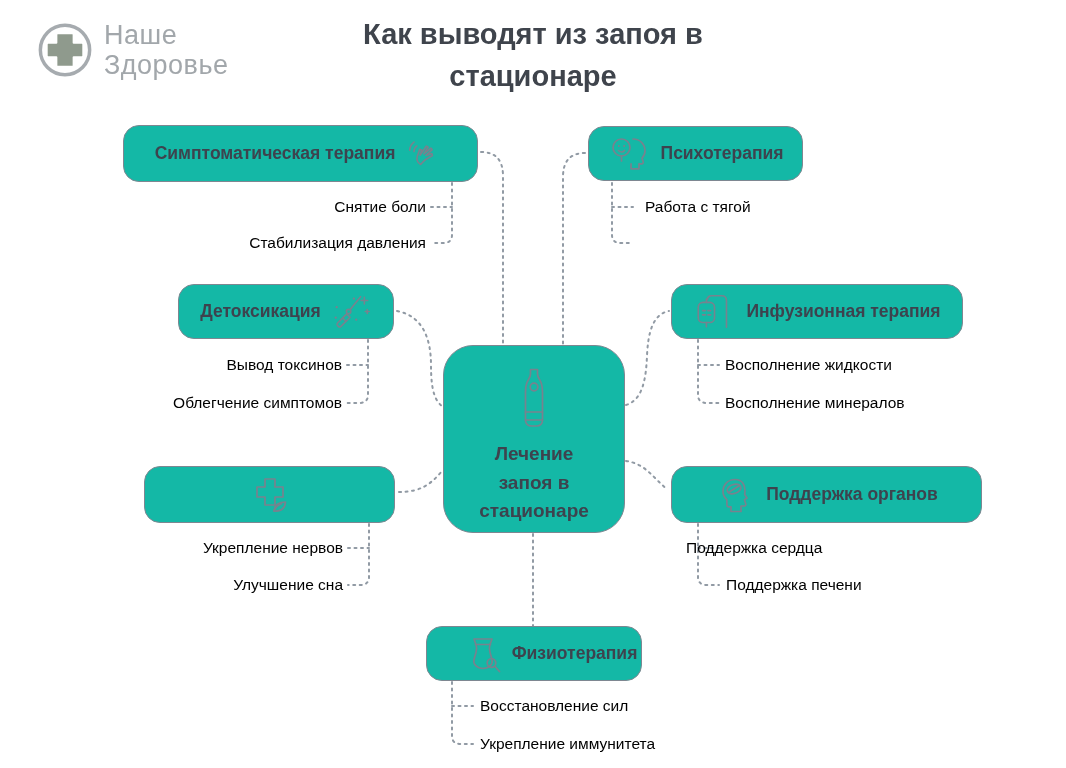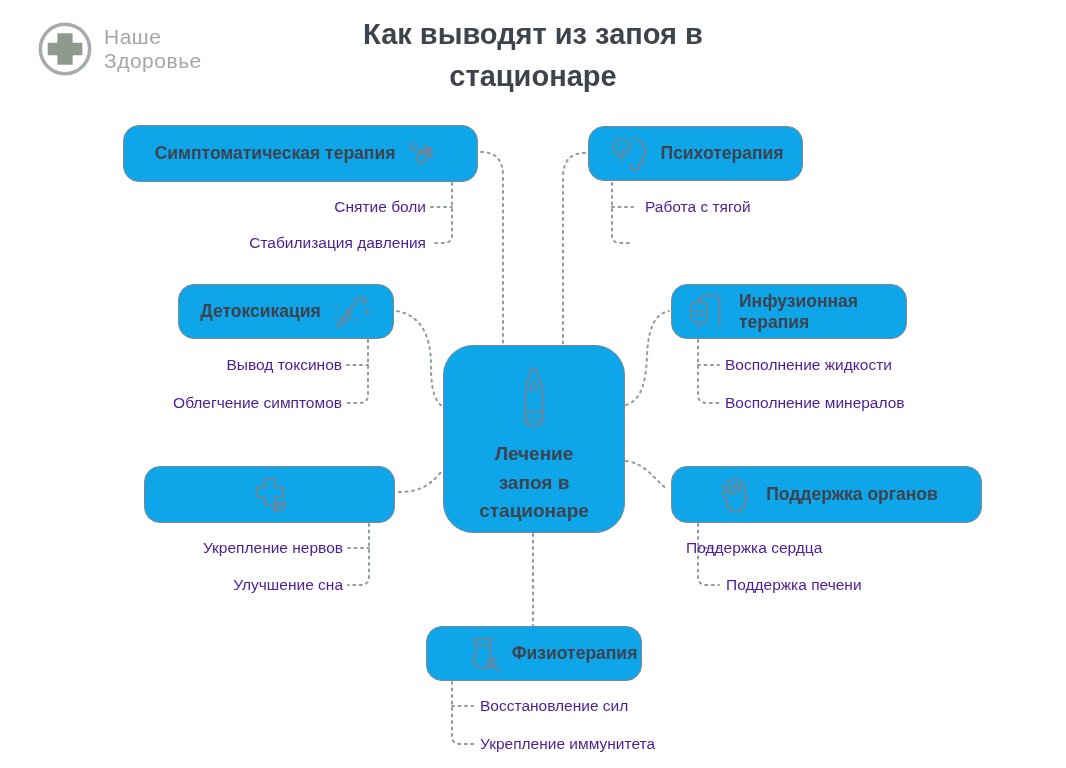--- a/index.html
+++ b/index.html
@@ -2,52 +2,52 @@
 <html><head>
 <meta charset="utf-8">
 <style>
   html,body{margin:0;padding:0;background:#ffffff;}
   #canvas{
     position:relative;width:1066px;height:768px;background:#ffffff;overflow:hidden;
     font-family:"Liberation Sans","DejaVu Sans",sans-serif;
   }
   
   .logo{position:absolute;left:36px;top:20px;display:flex;align-items:center;gap:10px;}
-  .logo-text{font-size:21px;line-height:1.12;color:#a2a7ab;font-weight:400;letter-spacing:.5px;}
+  .logo-text{font-size:27px;line-height:1.12;color:#a2a7ab;font-weight:400;letter-spacing:.5px;}
   .page-title{
     position:absolute;left:333px;top:13px;width:400px;text-align:center;
     font-size:29px;font-weight:bold;color:#3f444c;line-height:1.45;
   }
   
   svg.connectors{position:absolute;left:0;top:0;z-index:1;}
   .conn{fill:none;stroke:#919aa4;stroke-width:2;stroke-dasharray:2 4.5;stroke-linecap:round;}
   
   .node{
-    position:absolute;z-index:2;background:#0ea5e9;border:1.6px solid #7e8791;border-radius:16px;
+    position:absolute;z-index:2;background:#14b8a6;border:1.6px solid #7e8791;border-radius:16px;
     display:flex;align-items:center;justify-content:center;gap:9px;
     font-size:17.5px;font-weight:bold;color:#3d434e;box-sizing:border-box;padding:0 14px;
   }
   .node svg{flex:0 0 auto;}
   .icon-stroke{fill:none;stroke:#78828e;stroke-width:1.7;stroke-linecap:round;stroke-linejoin:round;}
   .icon-dot{fill:#78828e;stroke:none;}
   .n-symptomatic{left:123px;top:125px;width:355px;height:57px;}
   .n-psychotherapy{left:588px;top:126px;width:215px;height:55px;}
   .n-detox{left:178px;top:284px;width:216px;height:55px;}
-  .n-infusion{left:671px;top:284px;width:236px;height:55px;}
+  .n-infusion{left:671px;top:284px;width:292px;height:55px;}
   .n-vitamin{left:144px;top:466px;width:251px;height:57px;}
   .n-organs{left:671px;top:466px;width:311px;height:57px;}
   .n-physio{left:426px;top:626px;width:216px;height:55px;padding-left:46px;}
   .n-central{
     left:443px;top:345px;width:182px;height:188px;border-radius:30px;
     flex-direction:column;gap:10px;font-size:19px;padding-top:14px;
   }
   .central-label{text-align:center;line-height:1.5;width:132px;}
   
   .leaf{
-    position:absolute;z-index:2;font-size:15.5px;color:#4c1d95;white-space:nowrap;
+    position:absolute;z-index:2;font-size:15.5px;color:#000000;white-space:nowrap;
     transform:translateY(-50%);
   }
   .lf-1{right:640px;top:207px;} .lf-2{right:640px;top:243px;}
   .lf-3{left:645px;top:207px;}  .lf-4{left:645px;top:243px;}
   .lf-5{right:724px;top:365px;} .lf-6{right:724px;top:403px;}
   .lf-7{left:725px;top:365px;}  .lf-8{left:725px;top:403px;}
   .lf-9{right:723px;top:548px;} .lf-10{right:723px;top:585px;}
   .lf-11{left:686px;top:548px;} .lf-12{left:726px;top:585px;}
   .lf-13{left:480px;top:706px;} .lf-14{left:480px;top:744px;}
 </style>

